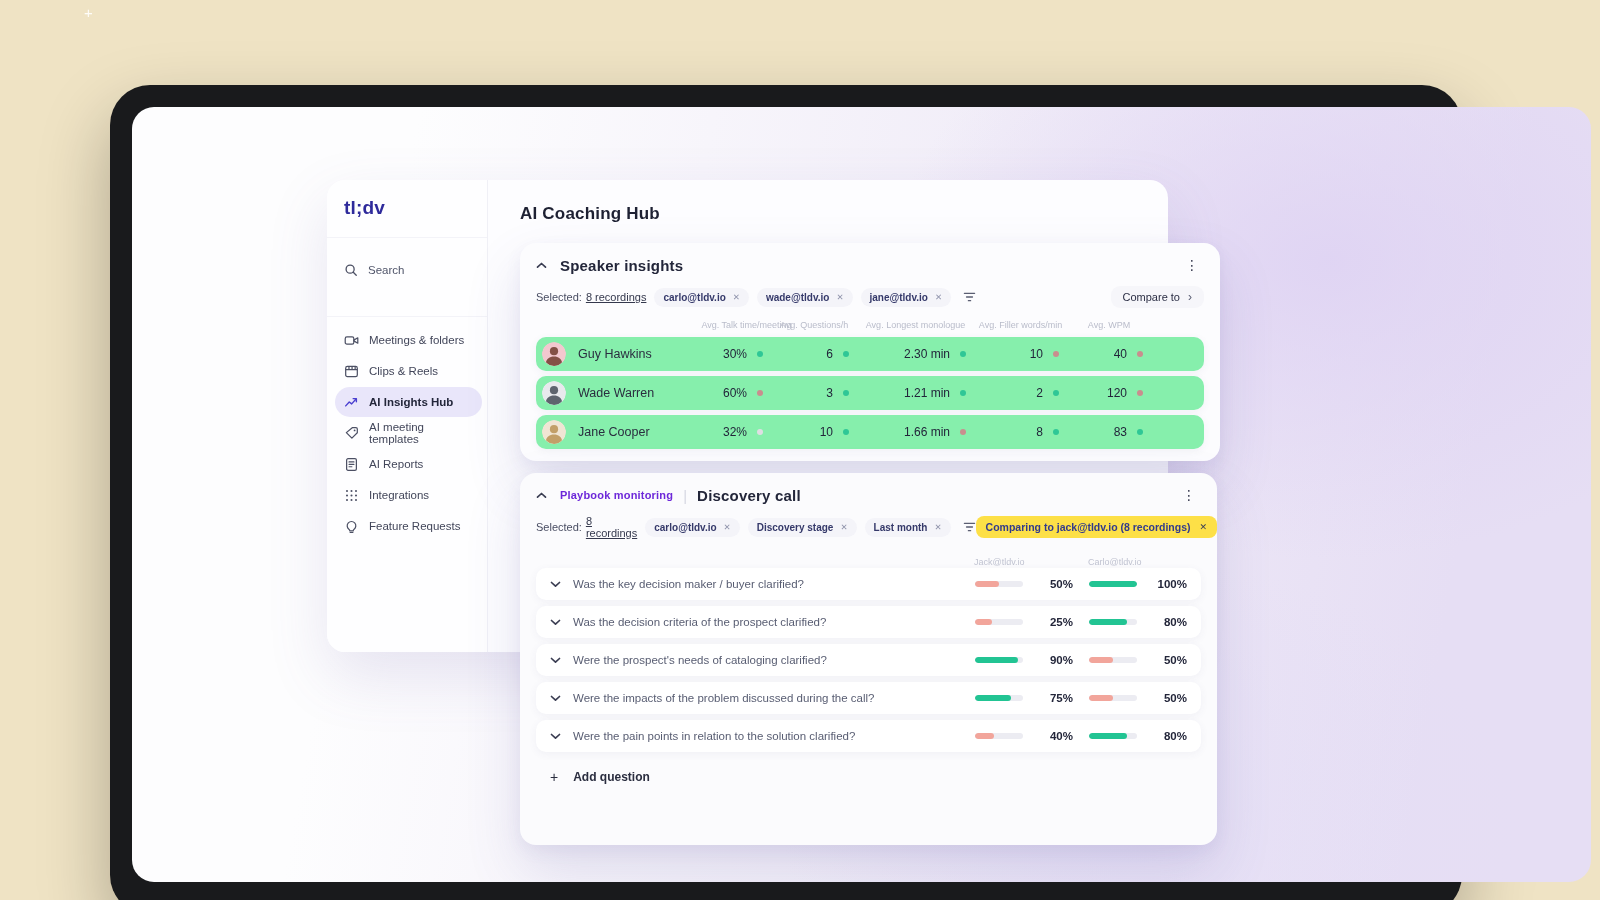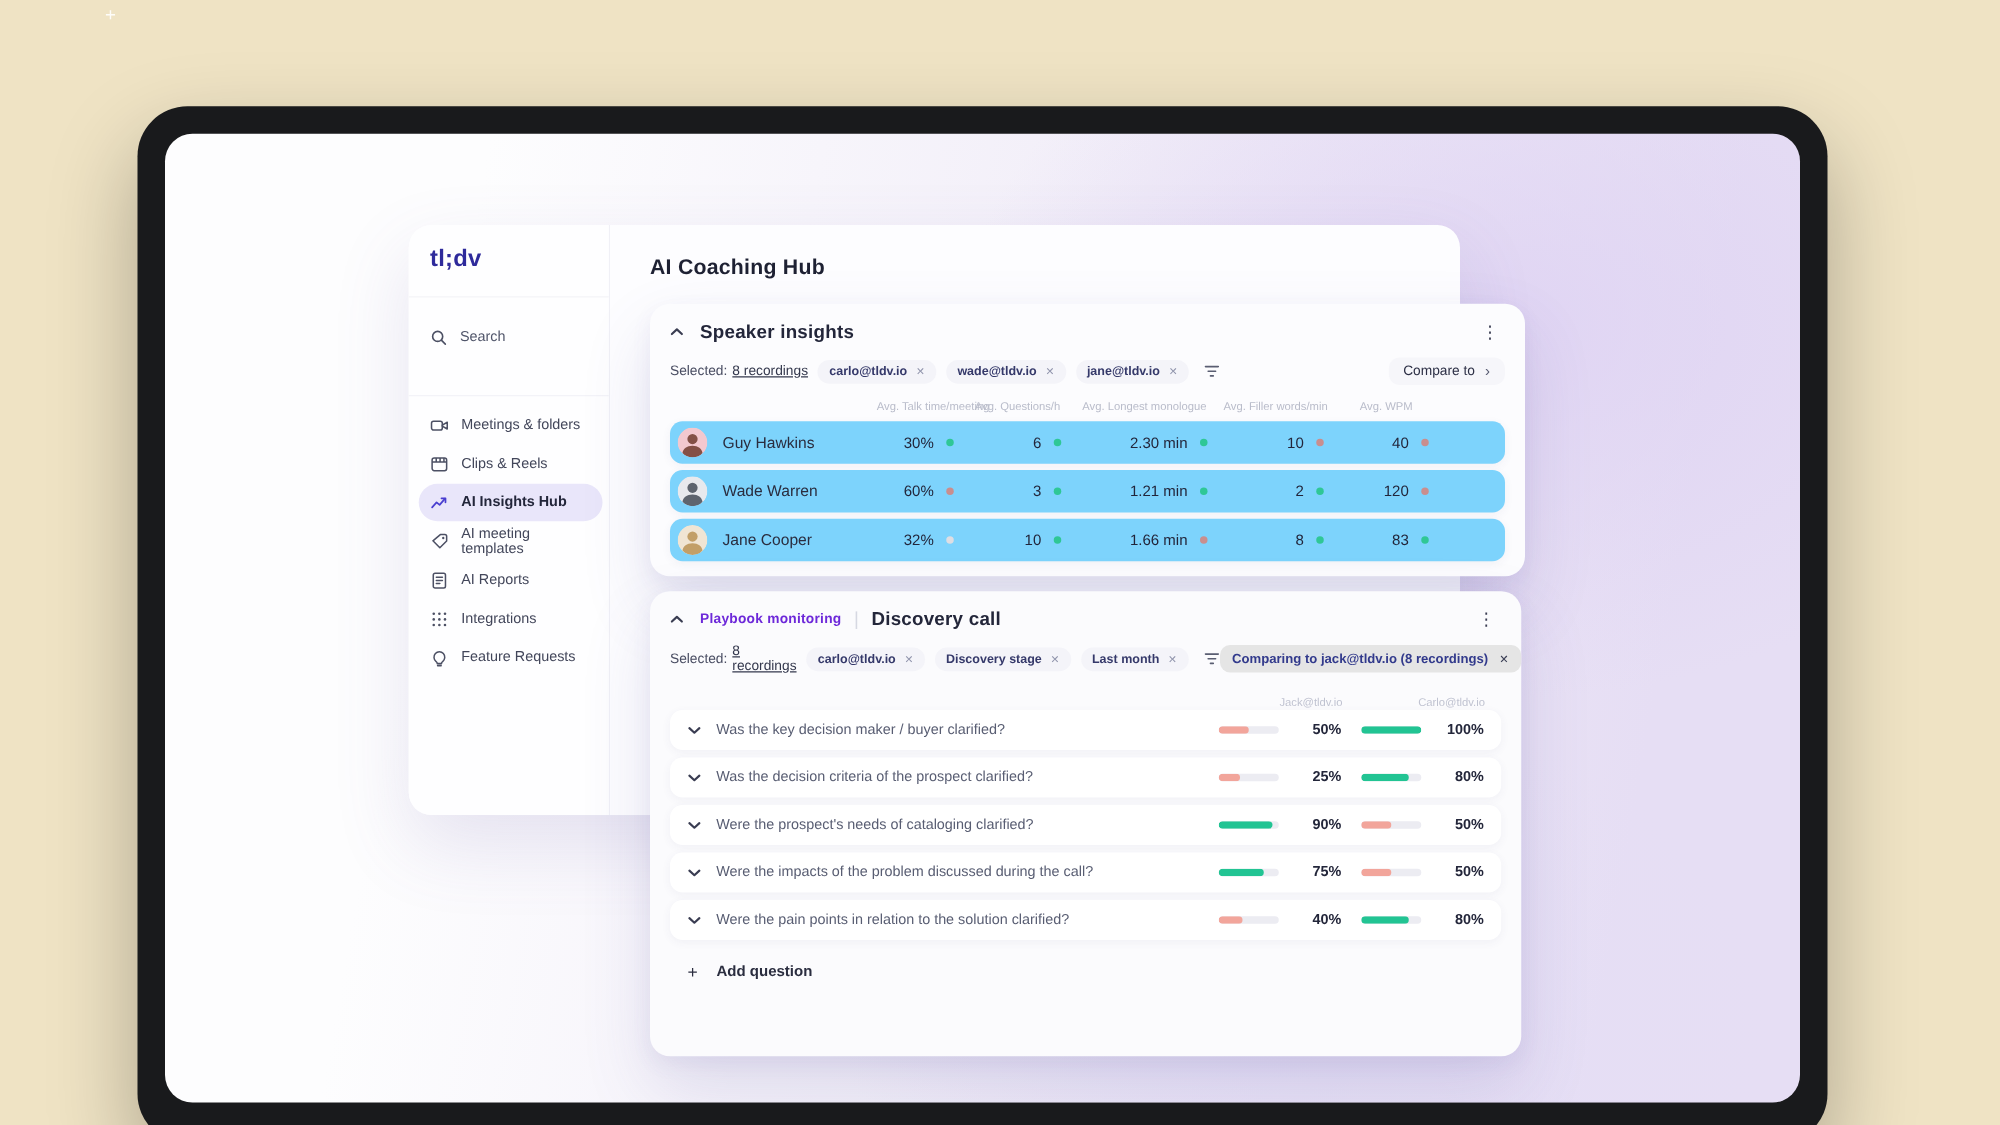--- a/index.html
+++ b/index.html
@@ -3,21 +3,21 @@
 <meta charset="utf-8">
 <style>
   html,body{margin:0;padding:0}
   .stage{position:relative;width:1600px;height:900px;background:#EFE3C4;overflow:hidden;
          font-family:"Liberation Sans","DejaVu Sans",sans-serif;}
   .deco-plus{position:absolute;left:84px;top:4px;color:rgba(255,255,255,.9);font-size:15px;font-weight:400}
 
   
   .laptop{position:absolute;left:110px;top:85px;width:1352px;height:830px;background:#191A1C;
           border-radius:40px;box-shadow:0 30px 70px rgba(0,0,0,.28)}
-  .screen{position:absolute;left:22px;top:22px;width:1308px;height:775px;border-radius:22px;overflow:hidden;
+  .screen{position:absolute;left:22px;top:22px;width:1459px;height:775px;border-radius:22px;overflow:hidden;
           background:linear-gradient(100deg,#FDFDFE 18%,#F1EDF8 55%,#E6DEF4 88%)}
   .screen::before{content:'';position:absolute;inset:0;
           background:radial-gradient(700px 480px at 82% 20%, rgba(222,210,243,.85), rgba(222,210,243,0) 62%),
                      radial-gradient(620px 430px at 70% 92%, rgba(228,222,246,.7), rgba(228,222,246,0) 60%)}
 
   
   .window{position:absolute;left:195px;top:73px;width:841px;height:472px;background:#FDFDFF;border-radius:18px;
           box-shadow:0 24px 60px rgba(108,96,170,.15);z-index:1}
   .sidebar{position:absolute;left:0;top:0;width:160px;height:100%;background:#FEFEFF;
            border-right:1px solid #F0F0F6;border-radius:18px 0 0 18px}
@@ -50,38 +50,38 @@
   .filter-row{display:flex;align-items:center;margin-top:12px;height:22px}
   .sel-label{font-size:11px;color:#494D62}
   .sel-count{font-size:11px;color:#34384D;font-weight:500;text-decoration:underline;margin-left:4px}
   .chip{display:inline-flex;align-items:center;gap:7px;background:#F4F4F9;border-radius:10px;padding:4px 9px;
         font-size:10px;font-weight:700;color:#35396A;margin-left:8px;white-space:nowrap}
   .chip .chip-x{color:#8F93AB;font-size:8.5px;font-weight:400}
   .funnel{margin-left:12px;display:flex;color:#5A5E72}
   .compare-btn{margin-left:auto;display:flex;align-items:center;gap:8px;background:#F6F6FA;border-radius:9px;
                padding:5px 12px;font-size:11px;color:#2C2F45;cursor:pointer}
   .compare-chev{color:#585C72;font-size:12px;line-height:1}
-  .cmp-chip{margin-left:auto;display:flex;align-items:center;gap:9px;background:#e5e5e5;border-radius:8px;
+  .cmp-chip{margin-left:auto;display:flex;align-items:center;gap:9px;background:#fde047;border-radius:8px;
             padding:5px 10px;font-size:10.5px;font-weight:700;color:#323A8C;white-space:nowrap}
   .cmp-x{color:#3A3E55;font-size:9px;font-weight:400;cursor:pointer}
 
   
   .sgrid{display:grid;grid-template-columns:186px 49px 86px 117px 93px 84px 53px;align-items:center}
   .cols{margin-top:10px;height:14px}
   .colh{display:flex;justify-content:center;font-size:9px;color:#B9BCCA;white-space:nowrap}
-  .srow{height:34px;background:#7dd3fc;border-radius:10px;box-shadow:0 2px 8px rgba(70,70,120,.06);margin-top:5px}
+  .srow{height:34px;background:#86efac;border-radius:10px;box-shadow:0 2px 8px rgba(70,70,120,.06);margin-top:5px}
   .namecell{display:flex;align-items:center;gap:12px;padding-left:6px}
   .avatar{width:24px;height:24px;border-radius:50%;overflow:hidden;display:flex;flex:none}
   .sname{font-size:12.5px;color:#2A2D3F;font-weight:500}
   .mcell{display:flex;align-items:center;justify-content:flex-end;gap:10px;padding-right:8px}
   .mval{font-size:12px;color:#22253A;font-weight:500}
   .dot{width:6px;height:6px;border-radius:50%;flex:none}
 
   
-  .pb-cols{position:absolute;top:84px;font-size:9px;color:#C0C3D1;text-align:right}
+  .pb-cols{position:absolute;top:84px;font-size:9px;color:#C0C3D1;text-align:left}
   .col-jack{left:454px;width:100px}
   .col-carlo{left:568px;width:100px}
   .qlist{margin-top:30px}
   .qrow{display:flex;align-items:center;height:32px;background:#fff;border-radius:10px;
         box-shadow:0 2px 8px rgba(70,70,120,.06);padding:0 14px;margin-bottom:6px}
   .qchev{display:flex;color:#3A3D52;margin-right:12px;flex:none}
   .qtext{font-size:11.5px;color:#585D72;white-space:nowrap}
   .qmetrics{margin-left:auto;display:flex;align-items:center}
   .score-group{display:flex;align-items:center;gap:10px}
   .score-group + .score-group{margin-left:16px}

